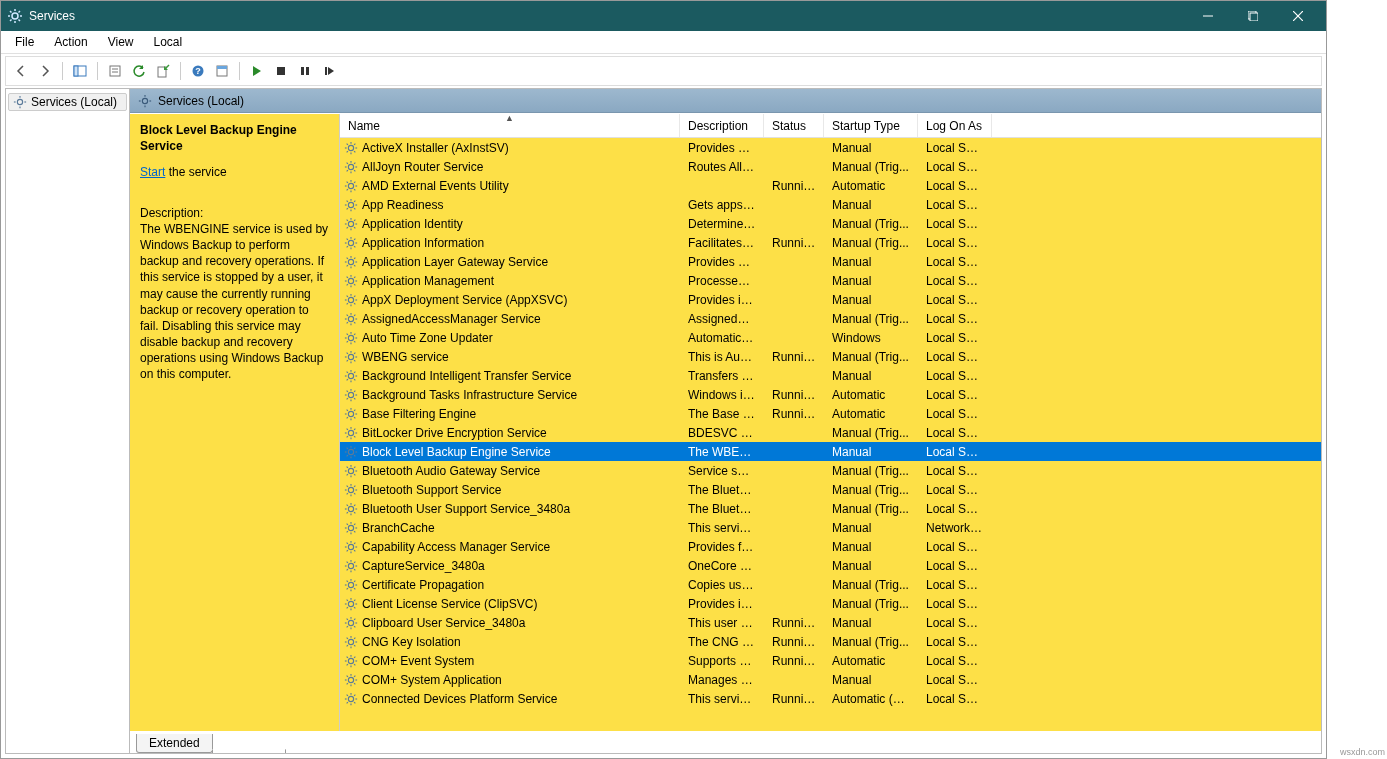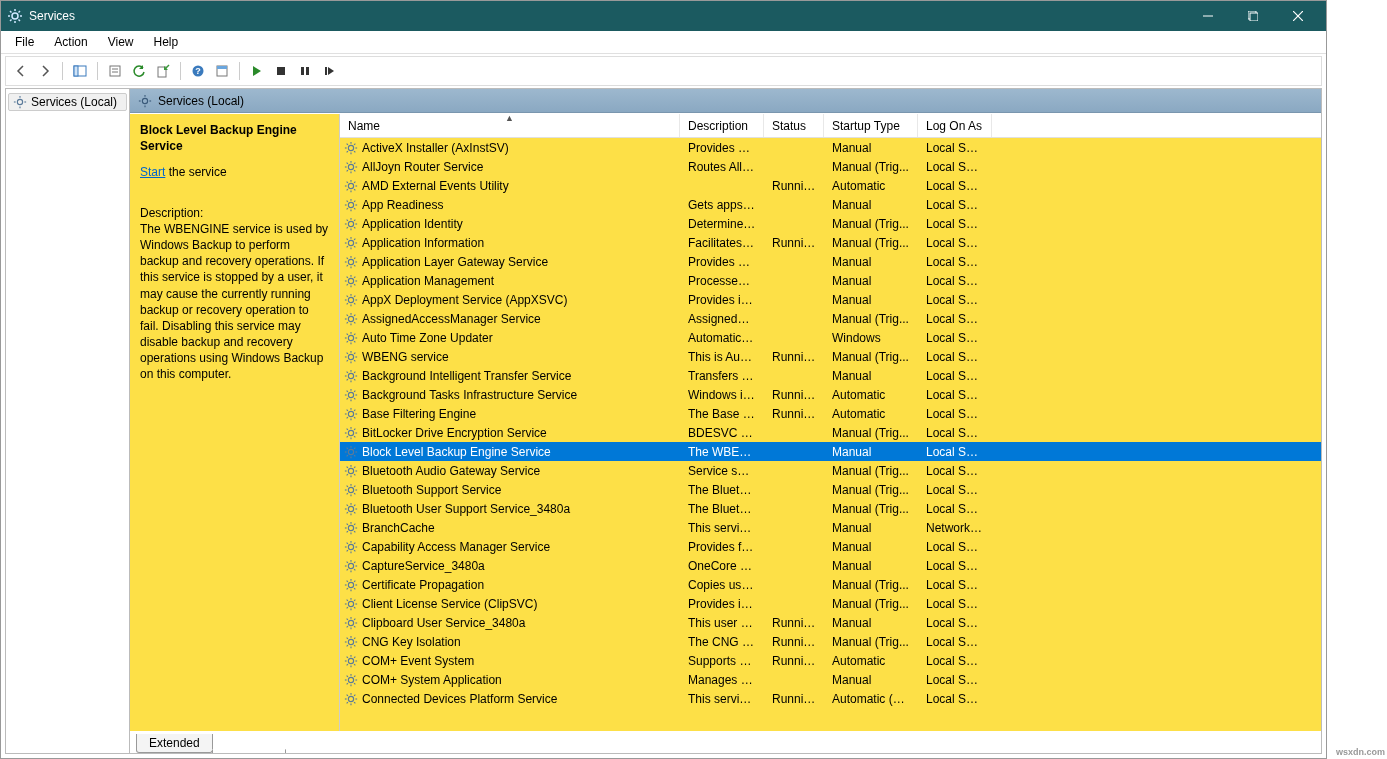--- a/index.html
+++ b/index.html
@@ -37,21 +37,21 @@
   .row .c-name{ display:flex; align-items:center; gap:4px; padding-left:4px;}
   .row > div { padding: 0 8px; white-space:nowrap; overflow:hidden; text-overflow:ellipsis;}
   .gear{ width:14px; height:14px; flex-shrink:0;}
   .tabs { height: 22px; display:flex; align-items:flex-end; padding-left: 6px; border-top:1px solid #fff; background:#fff;}
   .tabs .tab { border:1px solid #999; border-top:none; padding: 2px 12px; margin-right:-1px; background:#fff; cursor:pointer; font-size:12px; border-bottom-left-radius:3px; border-bottom-right-radius:3px;}
   .tabs .tab.active { background: #fff; position:relative; top:16px; border-top:1px solid #fff; margin-top:-1px;}
   .tabs .tab:not(.active){ background:#f4f4f4;}
   .rows::-webkit-scrollbar{width:17px;}
   .rows::-webkit-scrollbar-track{background:#f0f0f0;}
   .rows::-webkit-scrollbar-thumb{background:#c2c2c2; border:1px solid #a0a0a0;}
-  .watermark{ position:absolute; right:2px; bottom:2px; font-size:9px; color:#999;font-weight:bold;}
+  .watermark{ position:absolute; right:2px; bottom:2px; font-size:9px; color:#999;}
   svg { display:block;}
 </style>
 </head>
 <body>
 
 <div class="window">
   <div class="titlebar">
     <span class="icon">
       <svg viewBox="0 0 16 16" width="16" height="16">
           <circle cx="8" cy="8" r="3" fill="none" stroke="#cfe8ff" stroke-width="1.5"></circle>
@@ -86,21 +86,21 @@
             <line x1="10" y1="0" x2="0" y2="10" stroke="#fff" stroke-width="1.2"></line>
           </svg>
         </div>
     </div>
   </div>
 
   <div class="menubar">
     <div class="item">File</div>
     <div class="item">Action</div>
     <div class="item">View</div>
-    <div class="item">Help</div>
+    <div class="item">Local</div>
   </div>
 
   <div class="toolbar">
     <div class="btn">
         <svg width="14" height="14">
           <path d="M9 2 L4 7 L9 12" fill="none" stroke="#555" stroke-width="1.5"></path>
         </svg>
       </div>
     <div class="btn">
         <svg width="14" height="14">

